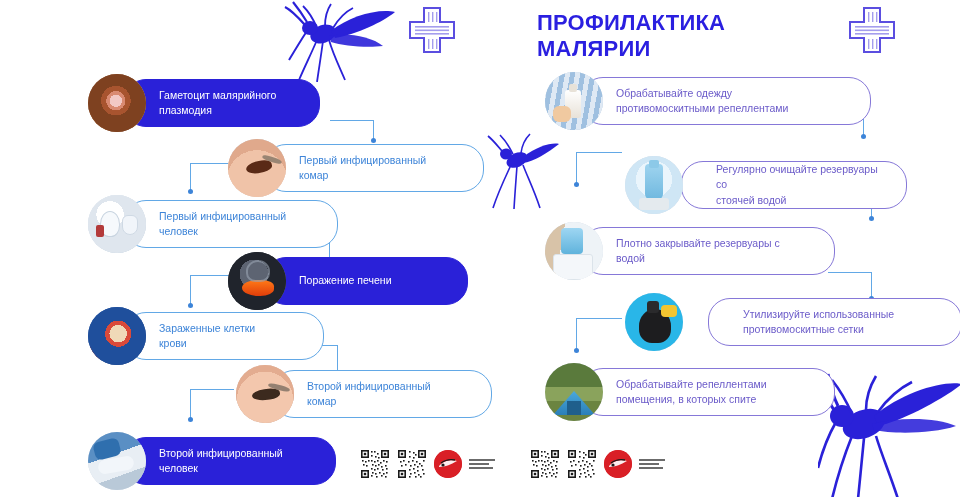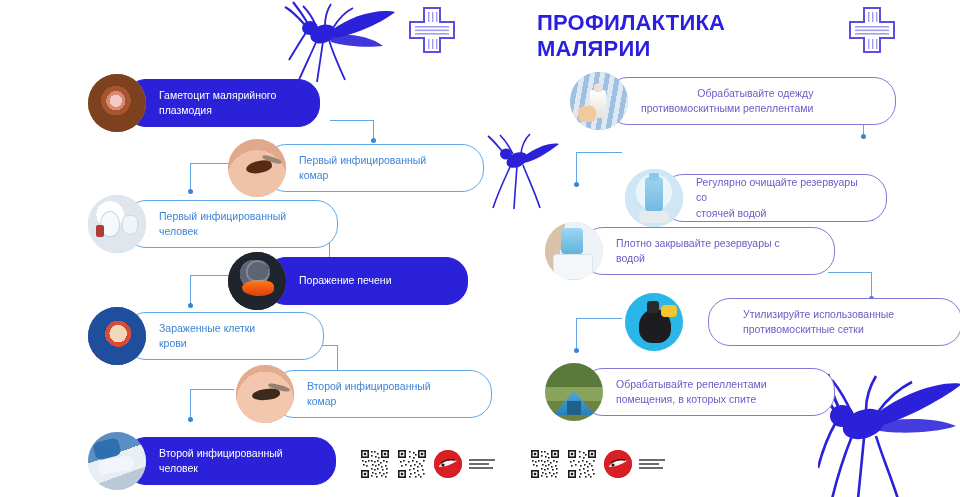--- a/index.html
+++ b/index.html
@@ -483,37 +483,37 @@
     <div class="seg-h" style="left:0; top:0; width:44px;"></div>
     <div class="seg-v" style="left:43px; top:0; height:26px;"></div>
     <div class="dot" style="left:41px; top:24px;"></div>
   </div>
   <div class="conn conn-violet" style="left:576px; top:318px; width:60px; height:36px;">
     <div class="seg-v" style="left:0; top:0; height:32px;"></div>
     <div class="seg-h" style="left:0; top:0; width:46px;"></div>
     <div class="dot" style="left:-2px; top:30px;"></div>
   </div>
 
-  <div class="step" style="left:570px; top:72px;text-align:right;">
+  <div class="step" style="left:545px; top:72px;">
     <div class="thumb">
       <div class="ph" style="background:
         repeating-linear-gradient(100deg,#dfe9f4 0 5px,#9fc0e0 5px 10px),
         linear-gradient(180deg,#cfe0ef,#b7d0e6)"></div>
       <div style="position:absolute;left:20px;top:18px;width:16px;height:28px;
         background:linear-gradient(180deg,#ffffff,#e8e2d8);border-radius:3px;"></div>
       <div style="position:absolute;left:24px;top:12px;width:8px;height:8px;background:#e8e2d8;border-radius:2px;"></div>
       <div style="position:absolute;left:8px;top:34px;width:18px;height:16px;background:#f0c9a0;border-radius:6px;"></div>
     </div>
     <div class="pill pill-outline-violet" style="width:290px;">
       <span class="label">Обрабатывайте одежду
 противомоскитными репеллентами</span>
     </div>
   </div>
 
-  <div class="step" style="left:625px; top:169px;">
+  <div class="step" style="left:625px; top:156px;gap:20px;">
     <div class="thumb">
       <div class="ph" style="background:
         radial-gradient(circle at 50% 40%, #eaf5fc 0 40%, #cfe6f5 40% 100%)"></div>
       <div style="position:absolute;left:20px;top:8px;width:18px;height:36px;
         background:linear-gradient(180deg,#9fd4ef,#6fb8df);border-radius:4px 4px 6px 6px;"></div>
       <div style="position:absolute;left:24px;top:4px;width:10px;height:8px;background:#8cc9e8;border-radius:2px;"></div>
       <div style="position:absolute;left:14px;top:42px;width:30px;height:12px;background:#e4eaee;border-radius:3px;"></div>
     </div>
     <div class="pill pill-outline-violet" style="width:226px;">
       <span class="label">Регулярно очищайте резервуары со

